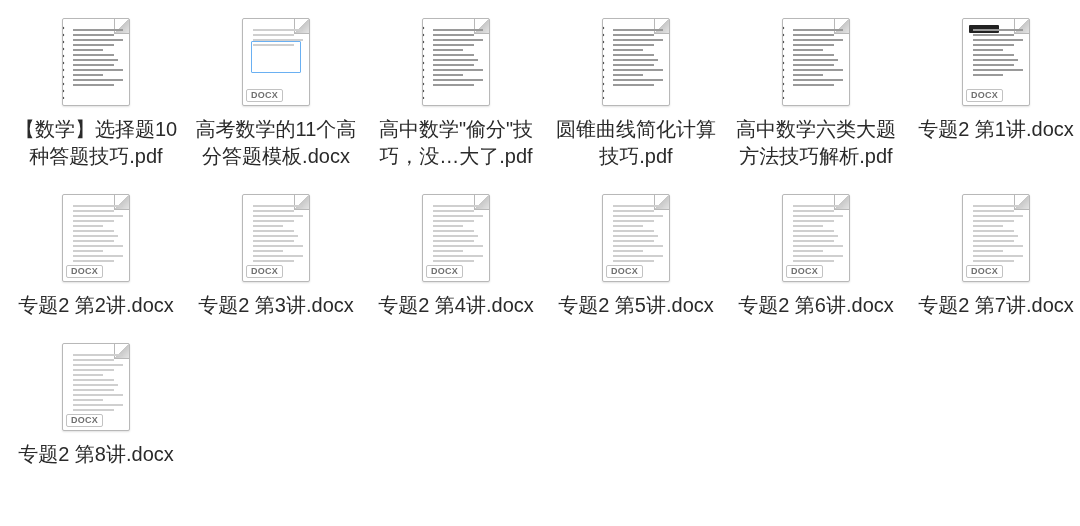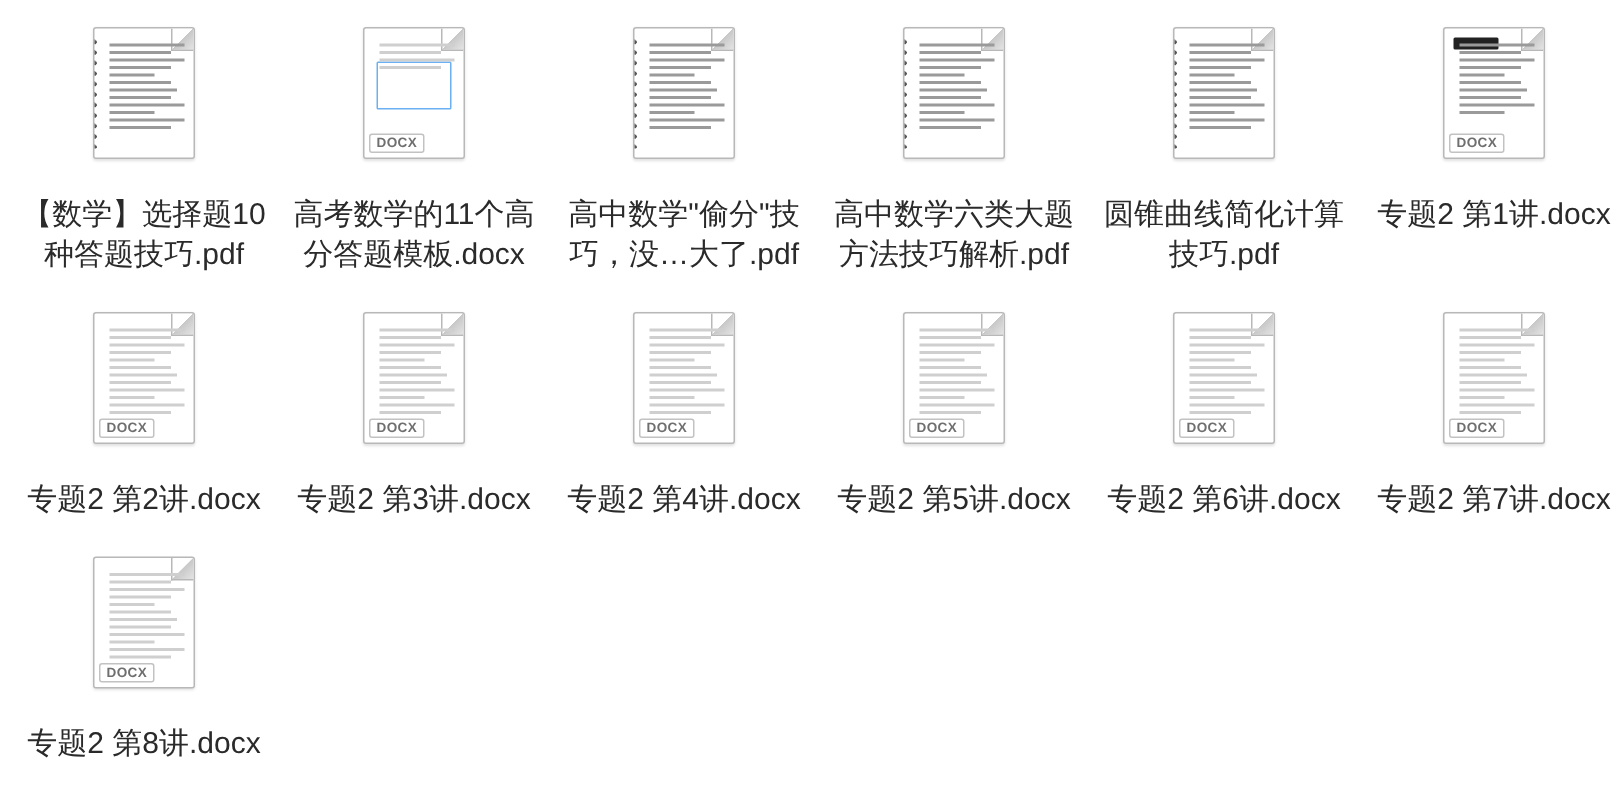--- a/index.html
+++ b/index.html
@@ -22,21 +22,21 @@
       align-items: center;
       width: 176px;
       cursor: default;
     }
     .thumb-wrap {
       width: 74px;
       height: 94px;
       display: flex;
       align-items: flex-end;
       justify-content: center;
-      margin-bottom: 24px;
+      margin-bottom: 10px;
       position: relative;
     }
     .thumb {
       width: 68px;
       height: 88px;
       background: #fff;
       border: 1px solid #b8b8b8;
       border-radius: 2px;
       position: relative;
       box-shadow: 0 1px 2px rgba(0,0,0,0.12);
@@ -187,42 +187,42 @@
             <span></span>
             <span></span>
             <span></span>
             <span></span>
             <span></span>
             <span></span>
             <span></span>
           </div>
         </div>
       </div>
+      <div class="filename">圆锥曲线简化计算技巧.pdf</div>
+    </div>
+    <div class="file-item">
+      <div class="thumb-wrap">
+        <div class="thumb spiral">
+          <div class="lines heavy">
+            <span></span>
+            <span></span>
+            <span></span>
+            <span></span>
+            <span></span>
+            <span></span>
+            <span></span>
+            <span></span>
+            <span></span>
+            <span></span>
+            <span></span>
+            <span></span>
+          </div>
+        </div>
+      </div>
       <div class="filename">高中数学六类大题方法技巧解析.pdf</div>
-    </div>
-    <div class="file-item">
-      <div class="thumb-wrap">
-        <div class="thumb spiral">
-          <div class="lines heavy">
-            <span></span>
-            <span></span>
-            <span></span>
-            <span></span>
-            <span></span>
-            <span></span>
-            <span></span>
-            <span></span>
-            <span></span>
-            <span></span>
-            <span></span>
-            <span></span>
-          </div>
-        </div>
-      </div>
-      <div class="filename">圆锥曲线简化计算技巧.pdf</div>
     </div>
     <div class="file-item">
       <div class="thumb-wrap">
         <div class="thumb">
           <div class="hdr-black"></div>
           <div class="lines heavy">
             <span></span>
             <span></span>
             <span></span>
             <span></span>

